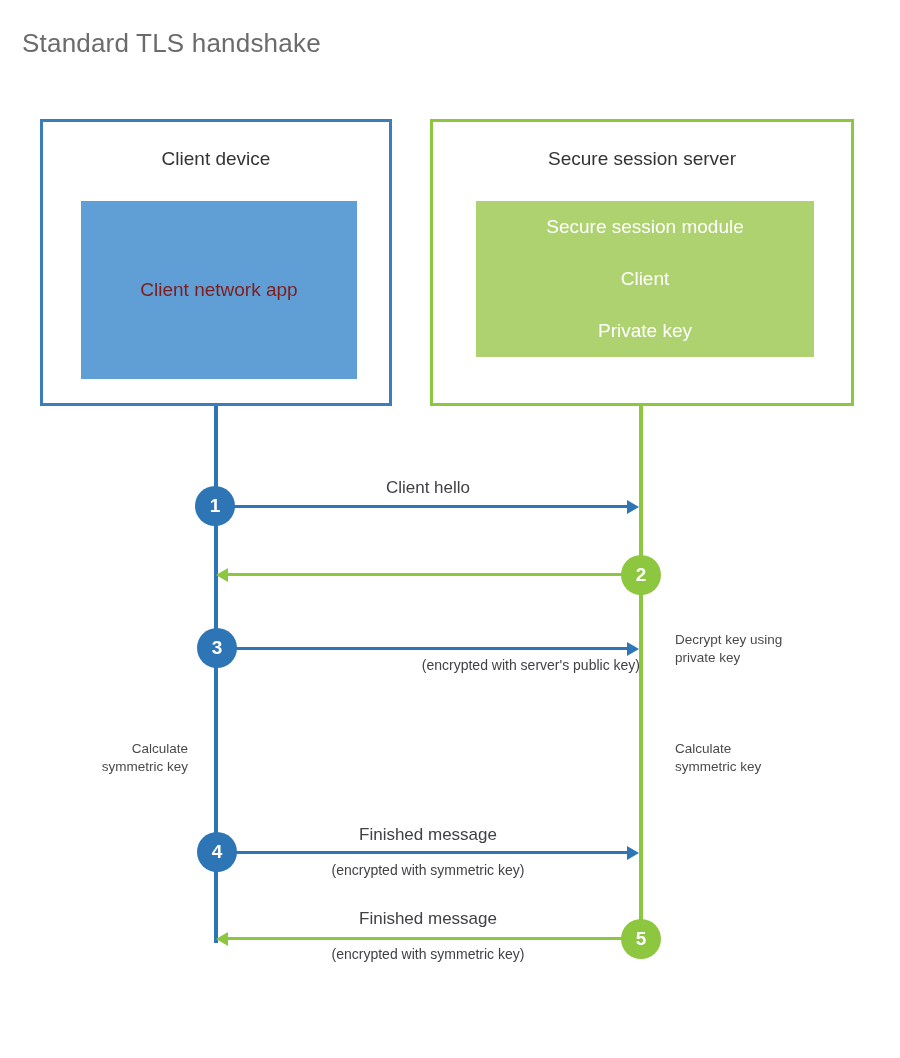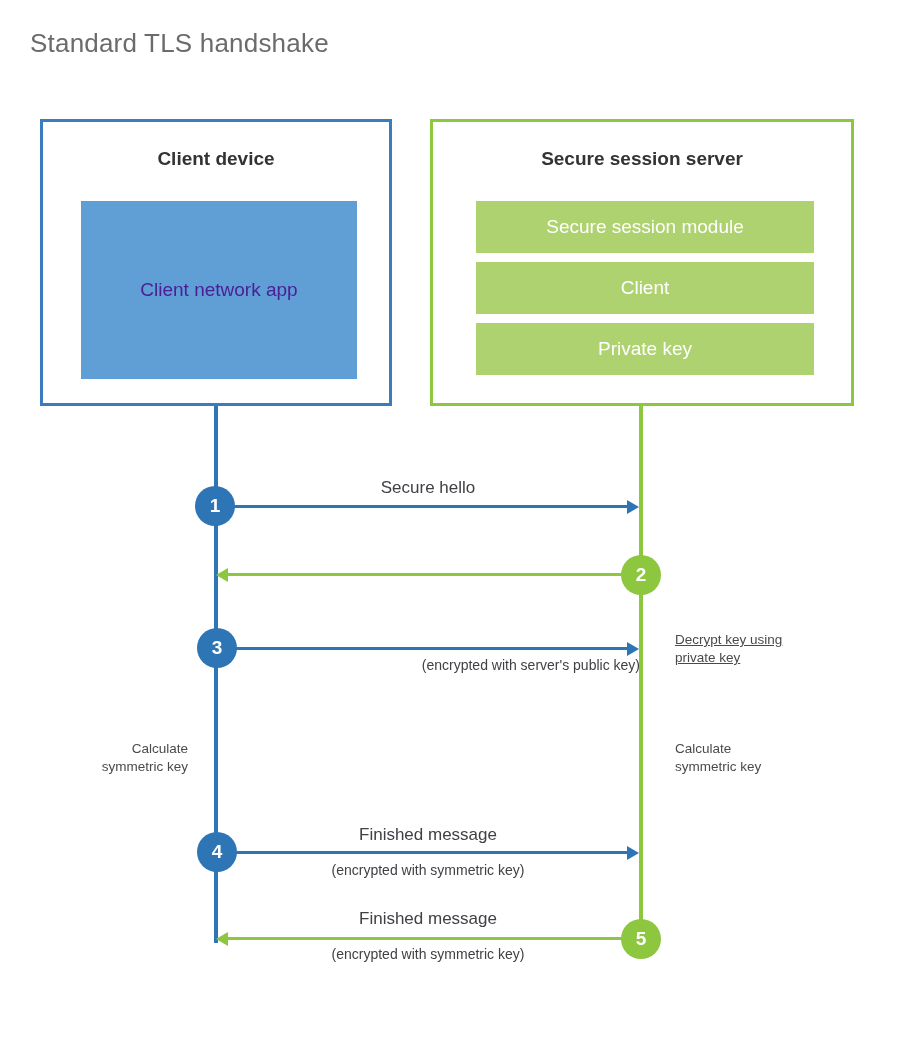--- a/index.html
+++ b/index.html
@@ -15,21 +15,21 @@
     overflow: hidden;
   }
   #diagram-root {
     position: absolute;
     left: 0; top: 0;
     width: 900px;
     height: 1058px;
   }
   .page-title {
     position: absolute;
-    left: 30px;
+    left: 22px;
     top: 28px;
     font-size: 26px;
     font-weight: 300;
     color: #6b6b6b;
     letter-spacing: 0.2px;
     white-space: nowrap;
   }
   
   .entity-box {
     position: absolute;
@@ -50,49 +50,49 @@
     height: 287px;
     border: 3px solid #8dc63f;
   }
   .entity-title {
     position: absolute;
     left: 0;
     right: 0;
     top: 26px;
     text-align: center;
     font-size: 19px;
-    font-weight: bold;
+    font-weight: normal;
     color: #333333;
   }
   #client-app-block {
     position: absolute;
     left: 38px;
     top: 79px;
     width: 276px;
     height: 178px;
     background: #5f9fd6;
-    color: #4c1d95;
+    color: #7f1d1d;
     font-size: 19px;
     font-weight: 300;
     display: flex;
     align-items: center;
     justify-content: center;
     text-align: center;
     line-height: 1.35;
     padding: 0 26px;
     box-sizing: border-box;
   }
   .server-stack {
     position: absolute;
     left: 43px;
     top: 79px;
     width: 338px;
     display: flex;
     flex-direction: column;
-    gap: 9px;
+    gap: 0;
   }
   .server-module {
     height: 52px;
     background: #afd271;
     color: #ffffff;
     font-size: 19px;
     font-weight: 300;
     display: flex;
     align-items: center;
     justify-content: center;
@@ -191,34 +191,34 @@
     <div class="server-stack">
       <div class="server-module">Secure session module</div>
       <div class="server-module">Client</div>
       <div class="server-module">Private key</div>
     </div>
   </div>
 
   <div class="lifeline" id="client-lifeline"></div>
   <div class="lifeline" id="server-lifeline"></div>
 
-  <div class="arrow-label" style="left:216px; top:478px; width:424px;">Secure hello</div>
+  <div class="arrow-label" style="left:216px; top:478px; width:424px;">Client hello</div>
   <div class="arrow-line blue" style="left:216px; top:505px; width:412px;"></div>
   <div class="arrow-head right blue" style="left:627px; top:499.5px;"></div>
   <div class="step-circle blue" style="left:195px; top:486px;">1</div>
 
   <div class="arrow-line green" style="left:228px; top:573px; width:400px;"></div>
   <div class="arrow-head left green" style="left:216px; top:567.5px;"></div>
   <div class="step-circle green" style="left:621px; top:555px;">2</div>
 
   <div class="arrow-line blue" style="left:216px; top:647px; width:412px;"></div>
   <div class="arrow-head right blue" style="left:627px; top:641.5px;"></div>
   <div class="arrow-sublabel" style="left:216px; top:657px; width:424px;text-align:right;">(encrypted with server's public key)</div>
   <div class="step-circle blue" style="left:197px; top:628px;">3</div>
-  <div class="side-note align-left" style="left:675px; top:631px; width:190px; white-space:pre-line;text-decoration:underline;">Decrypt key using
+  <div class="side-note align-left" style="left:675px; top:631px; width:190px; white-space:pre-line;">Decrypt key using
 private key</div>
 
   <div class="side-note align-right" style="left:28px; top:740px; width:160px; white-space:pre-line;">Calculate
 symmetric key</div>
   <div class="side-note align-left" style="left:675px; top:740px; width:190px; white-space:pre-line;">Calculate
 symmetric key</div>
 
   <div class="arrow-label" style="left:216px; top:825px; width:424px;">Finished message</div>
   <div class="arrow-line blue" style="left:216px; top:851px; width:412px;"></div>
   <div class="arrow-head right blue" style="left:627px; top:845.5px;"></div>

